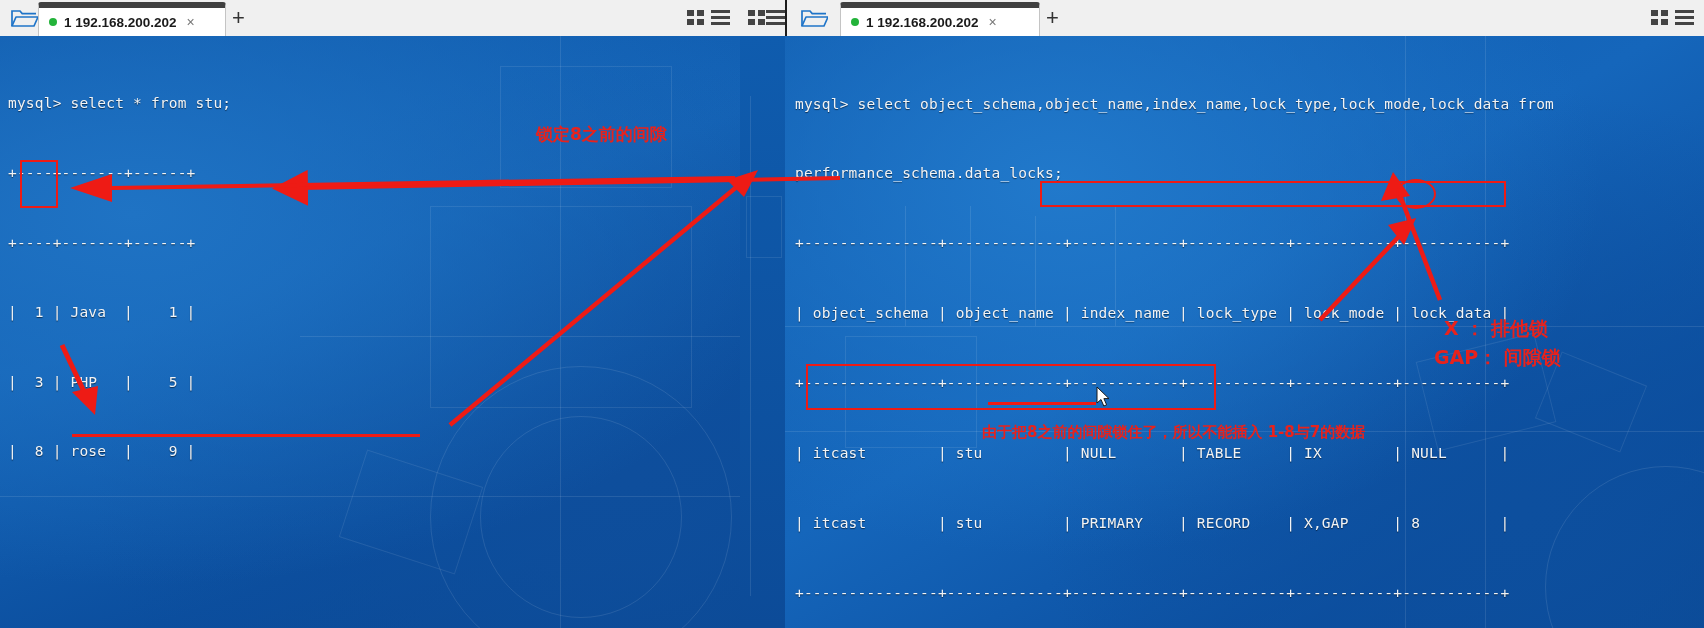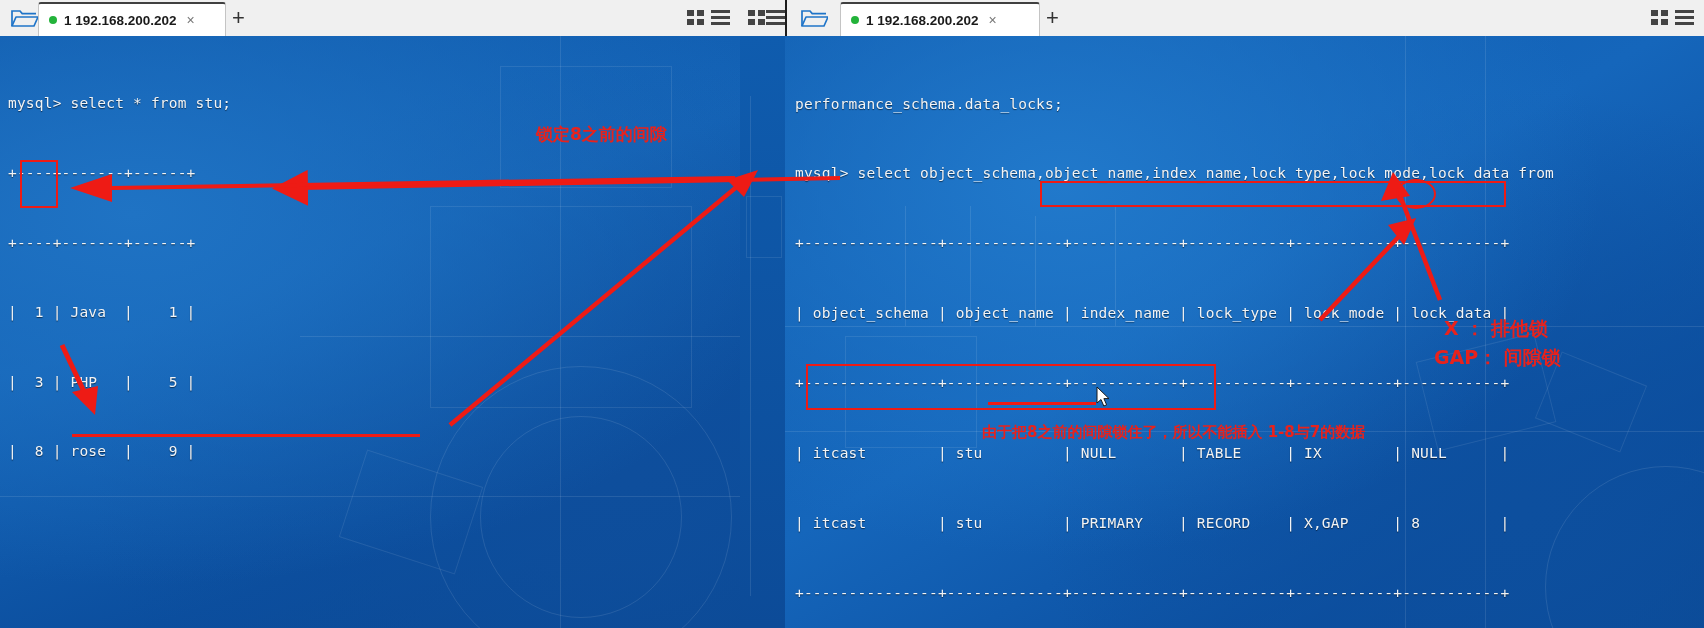--- a/index.html
+++ b/index.html
@@ -9,21 +9,21 @@
   
   .pane{position:absolute;top:0;height:628px;overflow:hidden;}
   .pane-left{left:0;width:740px;}
   .pane-right{left:740px;width:964px;}
 
   
   .tabbar{position:relative;height:36px;background:#f0f0f0;border-bottom:1px solid #c8c8c8;}
   .pane-right .tabbar{background:#f0f0f0;}
   .folder-icon{position:absolute;left:10px;top:7px;width:28px;height:22px;}
   .tab{position:absolute;top:2px;height:34px;background:#ffffff;border:1px solid #c4c4c4;border-bottom:none;
-       border-top:2px solid #404040;border-radius:3px 3px 0 0;display:flex;align-items:center;padding:0 6px 0 10px;box-sizing:border-box;}
+       border-top:6px solid #404040;border-radius:3px 3px 0 0;display:flex;align-items:center;padding:0 6px 0 10px;box-sizing:border-box;}
   .tab .dot{width:8px;height:8px;border-radius:50%;background:#23b33a;margin-right:7px;flex:none;}
   .tab .tab-label{font-size:13.5px;font-weight:bold;color:#1a1a1a;white-space:nowrap;}
   .tab .tab-close{margin-left:10px;font-size:14px;color:#777;line-height:1;}
   .newtab{position:absolute;top:7px;font-size:22px;color:#333;line-height:22px;font-weight:500;}
   .grid-icon{position:absolute;top:10px;width:17px;height:15px;}
   .menu-icon{position:absolute;top:10px;width:19px;height:15px;}
   .menu-icon span,.grid-icon i{display:block;background:#444;}
   .menu-icon span{height:2.5px;margin-bottom:3.5px;}
   .grid-icon i{position:absolute;width:7px;height:6px;}
 
@@ -193,22 +193,22 @@
       <div class="bp" style="left:60px;top:300px;width:130px;height:110px;"></div>
       <div class="bpline" style="left:0;top:290px;width:919px;height:1px;"></div>
       <div class="bpline" style="left:0;top:395px;width:919px;height:1px;"></div>
       <div class="bpline" style="left:620px;top:0;width:1px;height:592px;"></div>
       <div class="bpline" style="left:700px;top:0;width:1px;height:592px;"></div>
       <div class="bp" style="left:640px;top:310px;width:120px;height:90px;transform:rotate(-14deg);"></div>
       <div class="bp" style="left:760px;top:330px;width:90px;height:70px;transform:rotate(22deg);"></div>
       <div class="circ" style="left:760px;top:430px;width:240px;height:240px;"></div>
 
       <div class="console">
+        <div class="cline">mysql&gt; select object_schema,object_name,index_name,lock_type,lock_mode,lock_data from</div>
         <div class="cline">performance_schema.data_locks;</div>
-        <div class="cline">mysql&gt; select object_schema,object_name,index_name,lock_type,lock_mode,lock_data from</div>
         <div class="cline">+---------------+-------------+------------+-----------+-----------+-----------+</div>
         <div class="cline">| object_schema | object_name | index_name | lock_type | lock_mode | lock_data |</div>
         <div class="cline">+---------------+-------------+------------+-----------+-----------+-----------+</div>
         <div class="cline">| itcast        | stu         | NULL       | TABLE     | IX        | NULL      |</div>
         <div class="cline">| itcast        | stu         | PRIMARY    | RECORD    | X,GAP     | 8         |</div>
         <div class="cline">+---------------+-------------+------------+-----------+-----------+-----------+</div>
         
         
         
         

